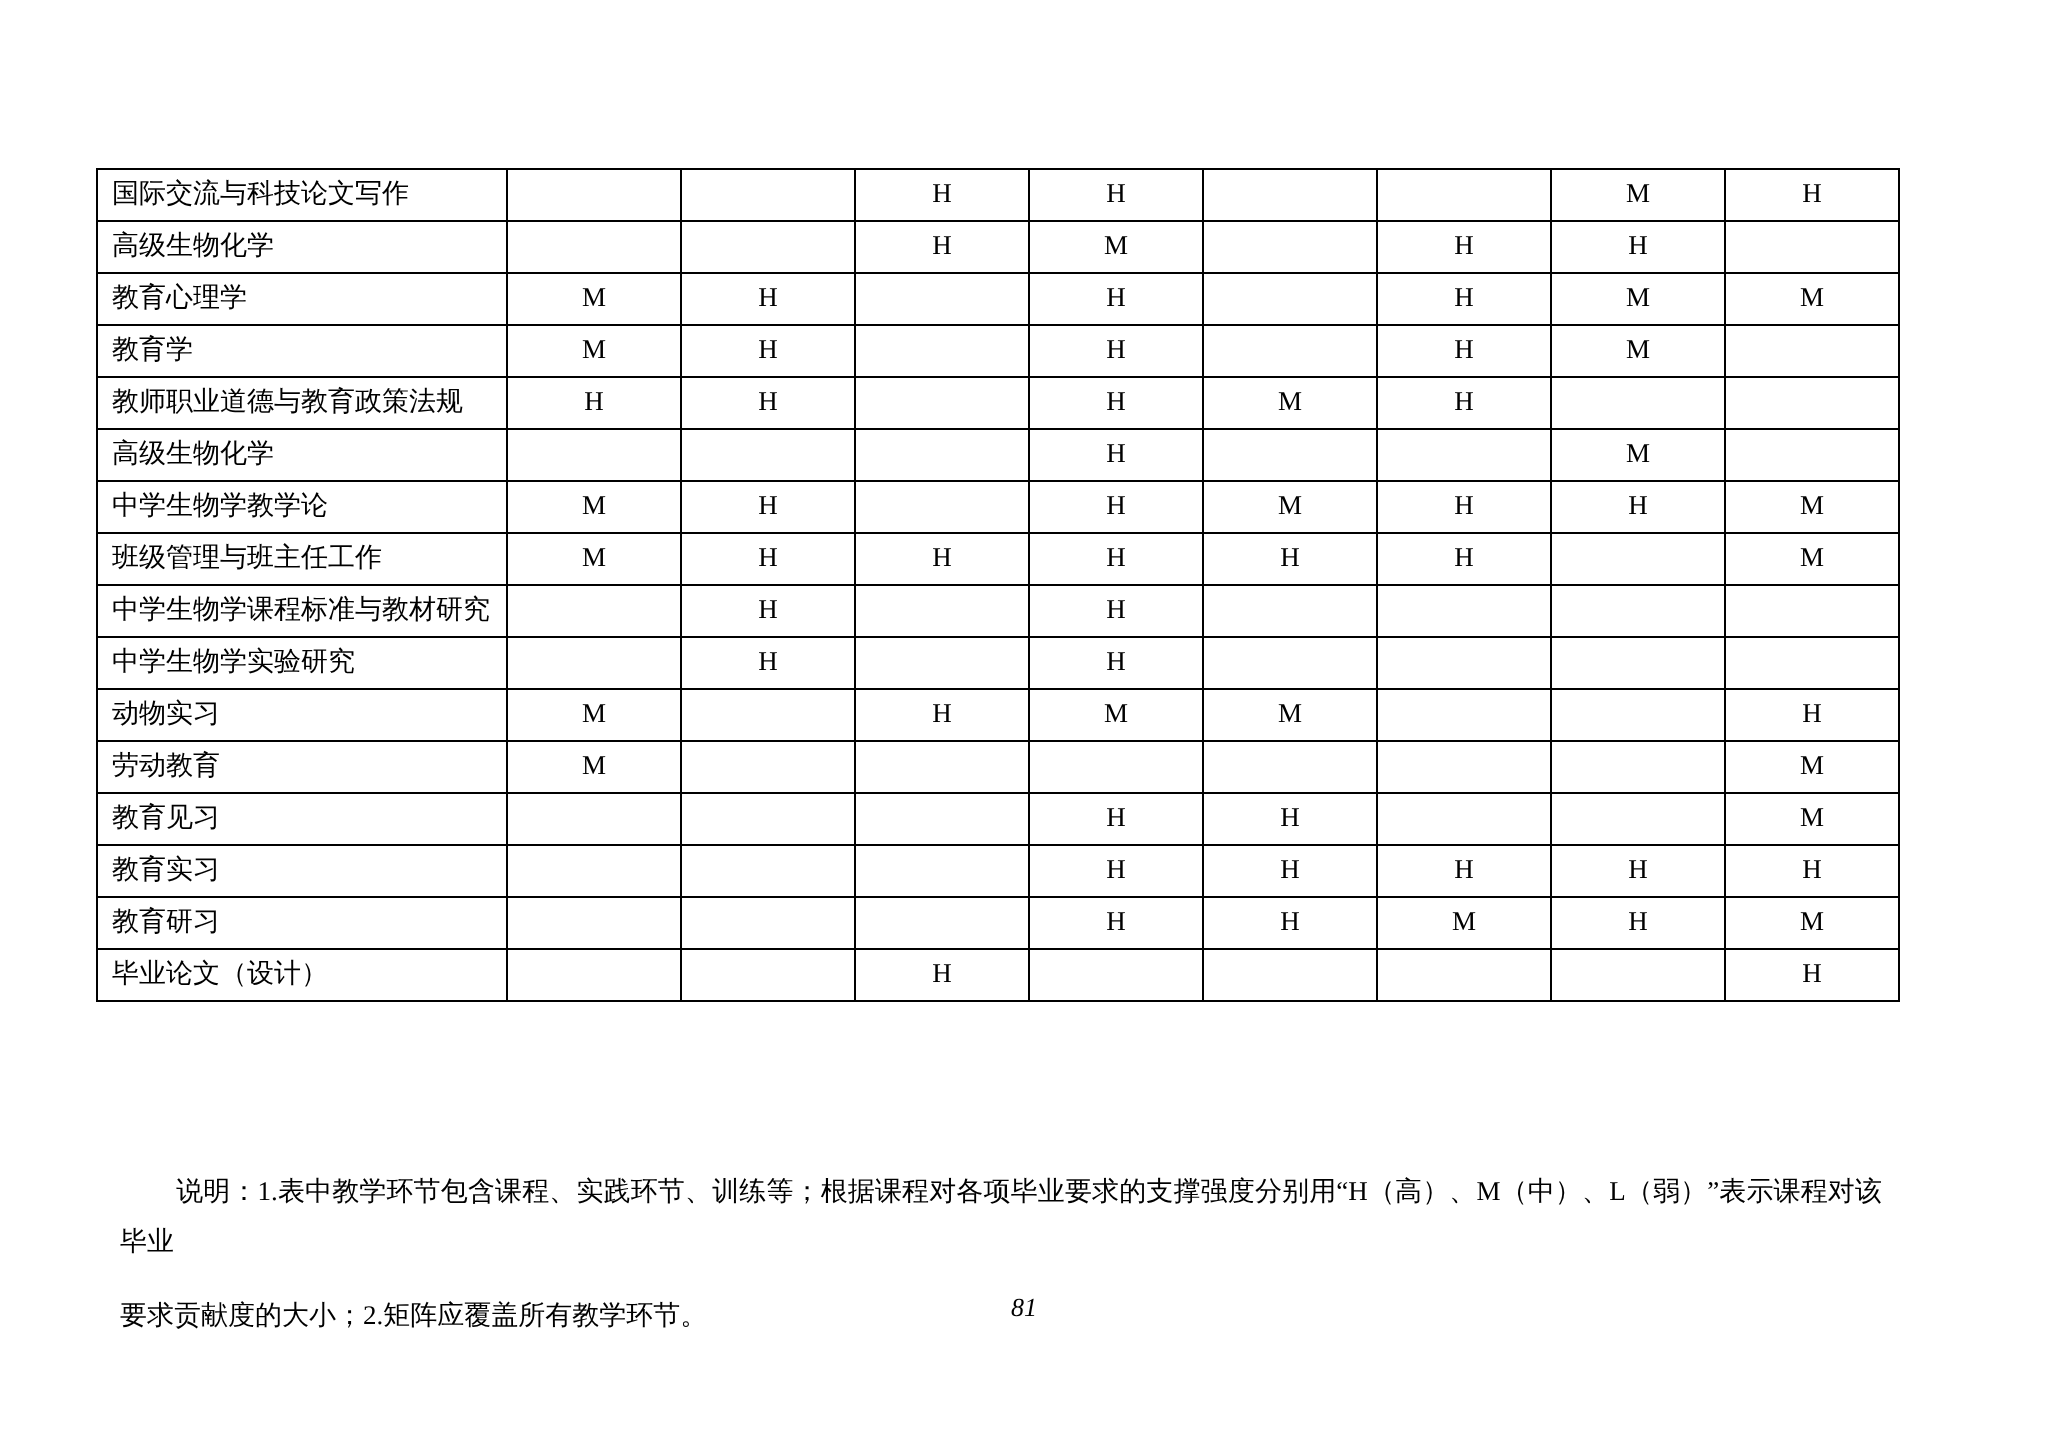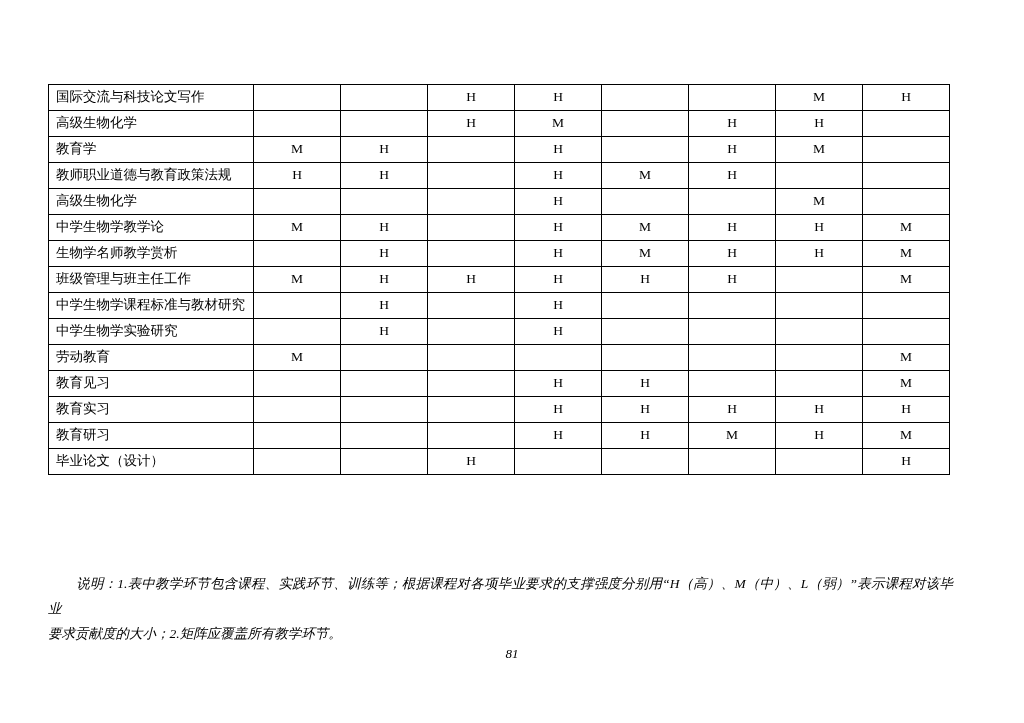--- a/index.html
+++ b/index.html
@@ -53,22 +53,21 @@
   .note {
     position: absolute;
     left: 48px;
     top: 572px;
     width: 905px;
     font-size: 13.5px;
     line-height: 1.85;
     text-align: justify;
   }
   .note p {
-    margin: 0;
-    font-style: italic;
+    margin: 12px;
   }
   .note .indent {
     display: inline-block;
     width: 28px;
   }
   .page-number {
     position: absolute;
     top: 646px;
     left: 0;
     width: 1024px;
@@ -112,20 +111,31 @@
             <td class="mark"></td>
             <td class="mark"></td>
             <td class="mark">H</td>
             <td class="mark">M</td>
             <td class="mark"></td>
             <td class="mark">H</td>
             <td class="mark">H</td>
             <td class="mark"></td>
           </tr>
           <tr>
+            <td class="course">教育心理学</td>
+            <td class="mark">M</td>
+            <td class="mark">H</td>
+            <td class="mark"></td>
+            <td class="mark">H</td>
+            <td class="mark"></td>
+            <td class="mark">H</td>
+            <td class="mark">M</td>
+            <td class="mark">M</td>
+          </tr>
+          <tr>
             <td class="course">教育学</td>
             <td class="mark">M</td>
             <td class="mark">H</td>
             <td class="mark"></td>
             <td class="mark">H</td>
             <td class="mark"></td>
             <td class="mark">H</td>
             <td class="mark">M</td>
             <td class="mark"></td>
           </tr>
@@ -156,31 +166,20 @@
             <td class="mark">M</td>
             <td class="mark">H</td>
             <td class="mark"></td>
             <td class="mark">H</td>
             <td class="mark">M</td>
             <td class="mark">H</td>
             <td class="mark">H</td>
             <td class="mark">M</td>
           </tr>
           <tr>
-            <td class="course">生物学名师教学赏析</td>
-            <td class="mark"></td>
-            <td class="mark">H</td>
-            <td class="mark"></td>
-            <td class="mark">H</td>
-            <td class="mark">M</td>
-            <td class="mark">H</td>
-            <td class="mark">H</td>
-            <td class="mark">M</td>
-          </tr>
-          <tr>
             <td class="course">班级管理与班主任工作</td>
             <td class="mark">M</td>
             <td class="mark">H</td>
             <td class="mark">H</td>
             <td class="mark">H</td>
             <td class="mark">H</td>
             <td class="mark">H</td>
             <td class="mark"></td>
             <td class="mark">M</td>
           </tr>
@@ -198,20 +197,31 @@
           <tr>
             <td class="course">中学生物学实验研究</td>
             <td class="mark"></td>
             <td class="mark">H</td>
             <td class="mark"></td>
             <td class="mark">H</td>
             <td class="mark"></td>
             <td class="mark"></td>
             <td class="mark"></td>
             <td class="mark"></td>
+          </tr>
+          <tr>
+            <td class="course">动物实习</td>
+            <td class="mark">M</td>
+            <td class="mark"></td>
+            <td class="mark">H</td>
+            <td class="mark">M</td>
+            <td class="mark">M</td>
+            <td class="mark"></td>
+            <td class="mark"></td>
+            <td class="mark">H</td>
           </tr>
           <tr>
             <td class="course">劳动教育</td>
             <td class="mark">M</td>
             <td class="mark"></td>
             <td class="mark"></td>
             <td class="mark"></td>
             <td class="mark"></td>
             <td class="mark"></td>
             <td class="mark"></td>

